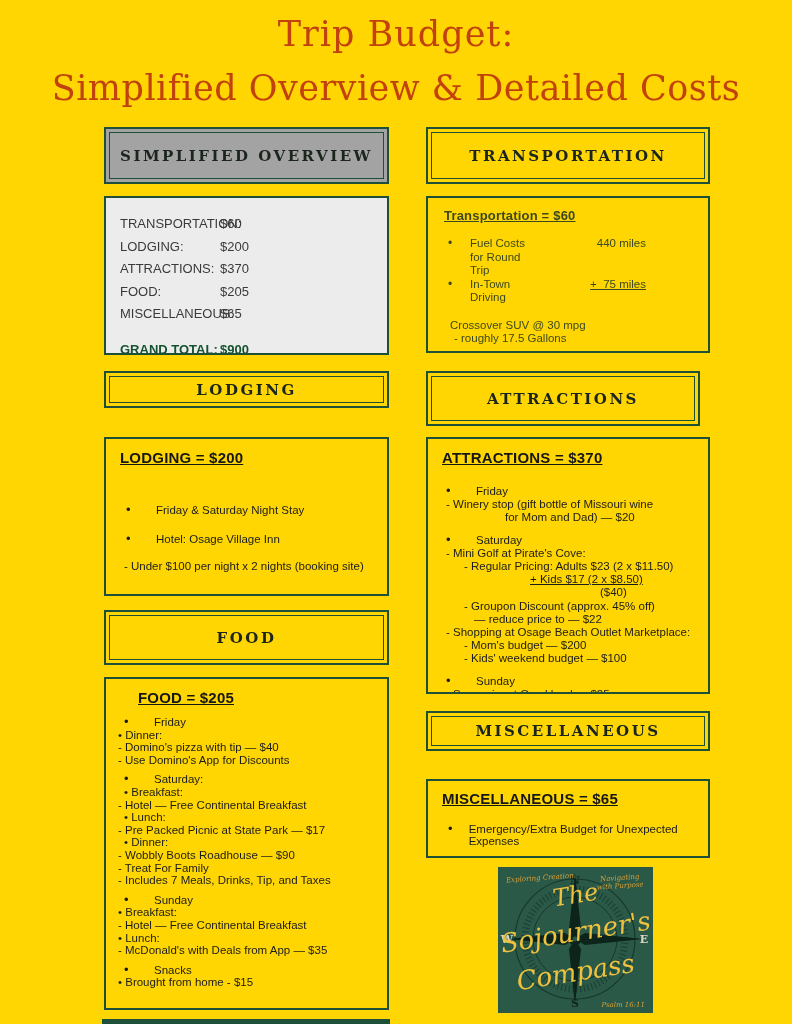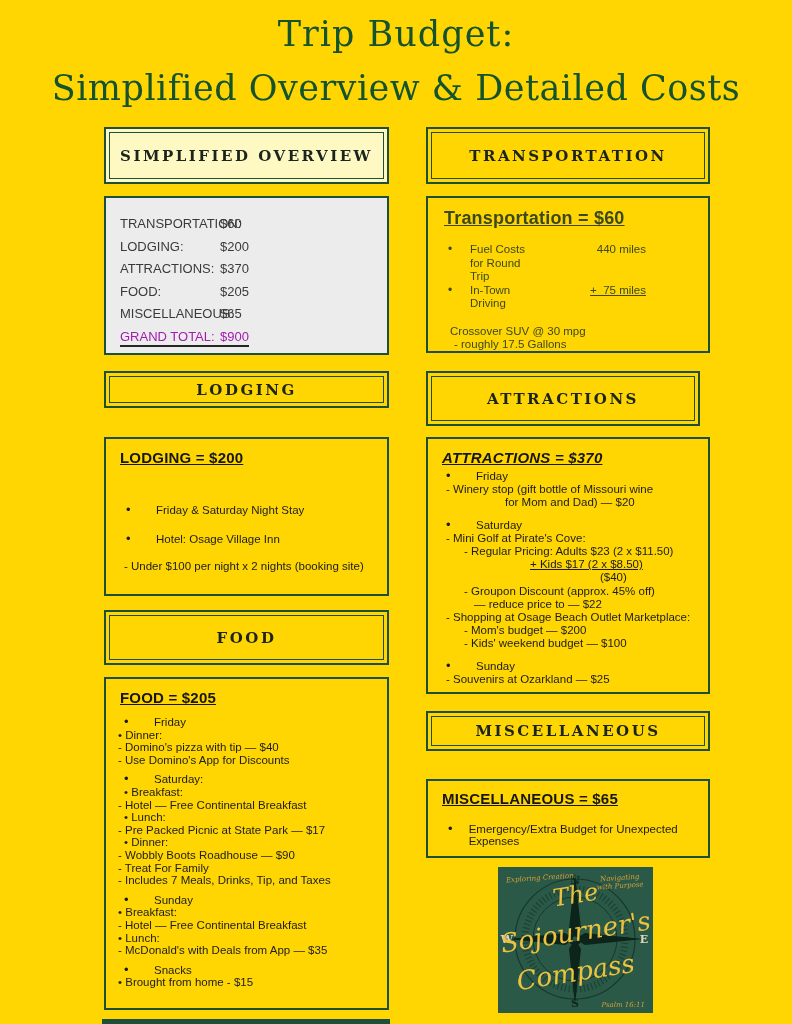--- a/index.html
+++ b/index.html
@@ -8,49 +8,49 @@
     background:#ffd602;
     font-family:"Liberation Sans",sans-serif;
     -webkit-font-smoothing:antialiased;
   }
   *{box-sizing:border-box;}
   .abs{position:absolute;}
 
   
   .page-title{left:0;top:12px;width:792px;text-align:center;
     font-family:"DejaVu Serif","Liberation Serif",serif;
-    font-weight:400;color:#14532d;line-height:1.3;}
+    font-weight:400;color:#c2410c;line-height:1.3;}
   .page-title .t1{font-size:35px;letter-spacing:1px;}
   .page-title .t2{font-size:35px;letter-spacing:0.5px;margin-top:8px;}
 
   
   .hdr{border:2px solid #1e4f38;background:#ffd602;}
-  .hdr.gray{background:#fef9c3;}
+  .hdr.gray{background:#a3a3a3;}
   .hdr-inner{position:absolute;inset:3px;border:1.5px solid #1e4f38;
     display:flex;align-items:center;justify-content:center;}
   .hdr-text{font-family:"DejaVu Serif","Liberation Serif",serif;
     font-weight:700;font-size:15px;letter-spacing:2.5px;color:#1b241d;}
 
   
   .panel{border:2px solid #1e4f38;background:#ffd602;overflow:hidden;}
   .panel.gray{background:#ececec;}
   .panel-heading{font-weight:700;text-decoration:underline;font-size:15px;
     color:#161616;letter-spacing:0.2px;}
 
   
   .ov-box{padding:18px 12px 0 14px;color:#3a3a3a;font-size:13px;}
   .ov-row{display:flex;margin-bottom:7.5px;}
   .ov-label{width:100px;}
-  .ov-total{display:inline-flex;font-weight:400;color:#a21caf;
+  .ov-total{display:inline-flex;margin-top:13px;font-weight:700;color:#14532d;
     border-bottom:2px solid #262626;padding-bottom:1px;}
   .ov-total .ov-label{width:100px;}
 
   
   .tr-box{padding:10px 14px 0 14px;color:#3c481d;font-size:11.5px;}
-  .tr-box .panel-heading{color:#3c481d;font-size:18px;margin-left:2px;}
+  .tr-box .panel-heading{color:#3c481d;font-size:13px;margin-left:2px;}
   .tr-rows{margin-top:14px;}
   .tr-row{display:flex;align-items:baseline;line-height:13.5px;}
   .tr-bullet{width:10px;margin-left:6px;margin-right:12px;font-size:12px;}
   .tr-label{flex:1;}
   .tr-val{width:105px;text-align:right;margin-right:48px;white-space:pre;}
   .tr-val.sum{text-decoration:underline;}
   .tr-notes{margin-top:14px;line-height:13.5px;}
   .tr-notes .n0{padding-left:8px;}
   .tr-notes .n1{padding-left:12px;}
 
@@ -186,21 +186,21 @@
   <div class="ln lo-note">- Under $100 per night x 2 nights (booking site)</div>
 </div>
 
 <div class="abs hdr" style="left:426px;top:371px;width:274px;height:55px;">
   <div class="hdr-inner">
     <span class="hdr-text">ATTRACTIONS</span>
   </div>
 </div>
 
 <div class="abs panel body-lines at-lines" style="left:426px;top:437px;width:284px;height:257px;">
-  <div class="panel-heading" style="margin-bottom:3px;margin-left:2px;font-style:italic;">ATTRACTIONS = $370</div>
+  <div class="panel-heading" style="margin-bottom:18px;margin-left:2px;">ATTRACTIONS = $370</div>
   <div class="ln bullet-ln">
     <span class="big-bullet">•</span>
     <span>Friday</span>
   </div>
   <div class="ln ind1">- Winery stop (gift bottle of Missouri wine</div>
   <div class="ln pad65">for Mom and Dad) — $20</div>
   <div class="ln blank"></div>
   <div class="ln bullet-ln">
     <span class="big-bullet">•</span>
     <span>Saturday</span>
@@ -222,21 +222,21 @@
   <div class="ln ind1">- Souvenirs at Ozarkland — $25</div>
 </div>
 
 <div class="abs hdr" style="left:104px;top:610px;width:285px;height:55px;">
   <div class="hdr-inner">
     <span class="hdr-text">FOOD</span>
   </div>
 </div>
 
 <div class="abs panel body-lines fo-lines" style="left:104px;top:677px;width:285px;height:333px;">
-  <div class="panel-heading" style="margin-bottom:10px;margin-left:2px;">FOOD = $205</div>
+  <div class="panel-heading" style="margin-bottom:10px;margin-left:20px;">FOOD = $205</div>
   <div class="ln bullet-ln">
     <span class="big-bullet">•</span>
     <span>Friday</span>
   </div>
   <div class="ln">• Dinner:</div>
   <div class="ln">- Domino's pizza with tip — $40</div>
   <div class="ln">- Use Domino's App for Discounts</div>
   <div class="ln blank"></div>
   <div class="ln bullet-ln">
     <span class="big-bullet">•</span>

